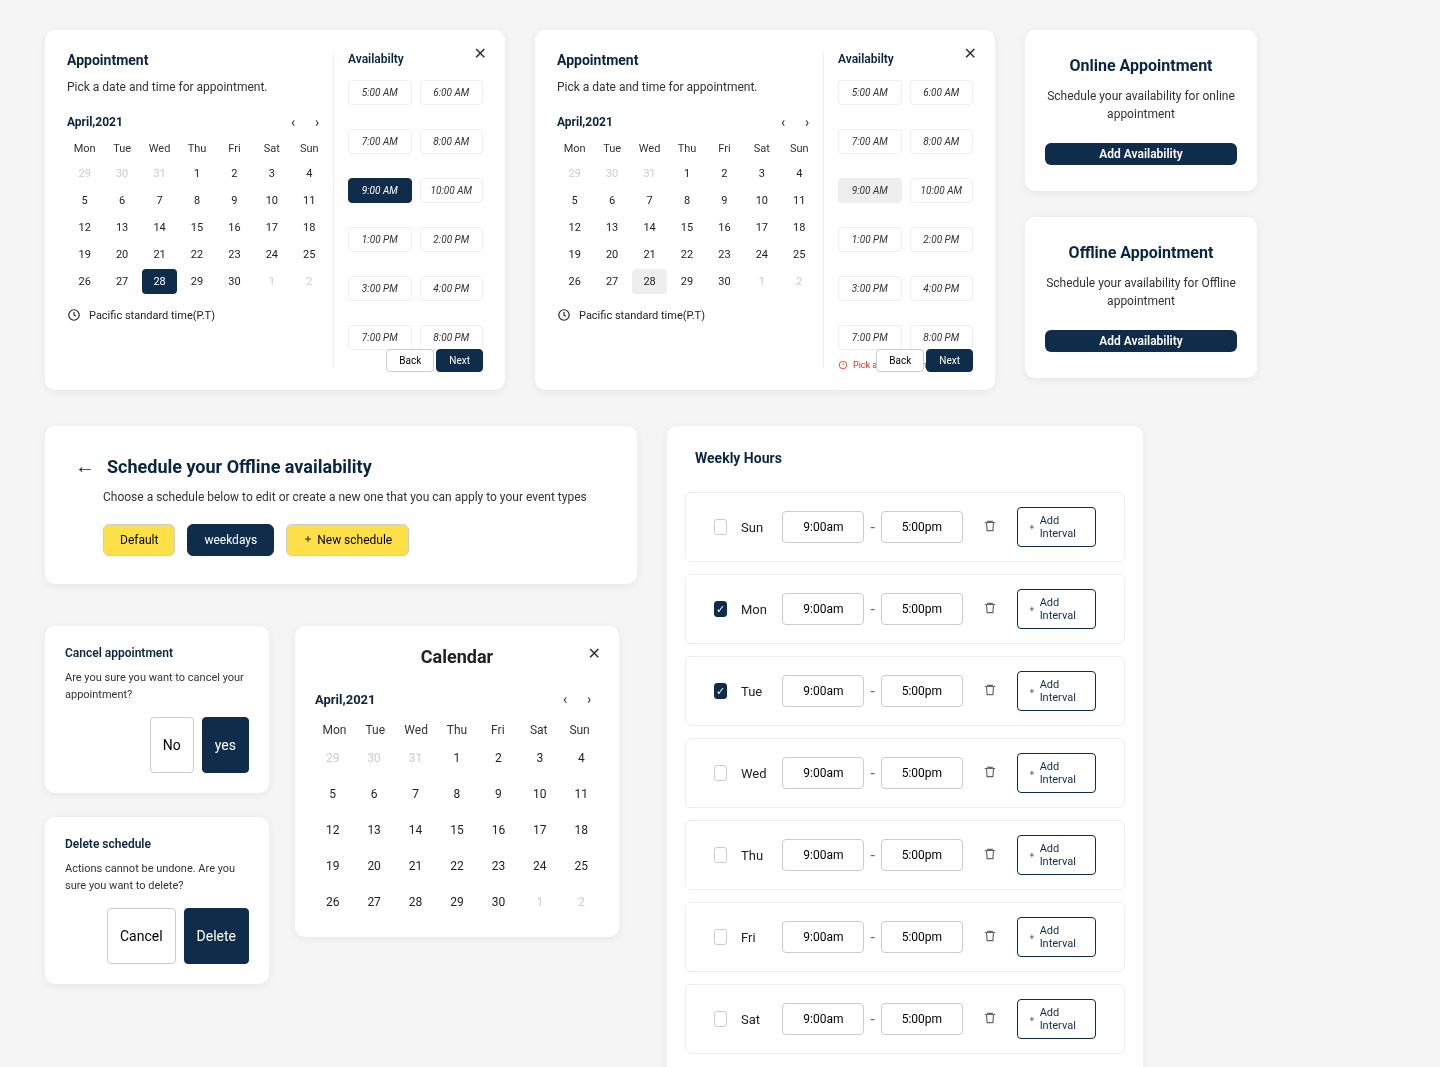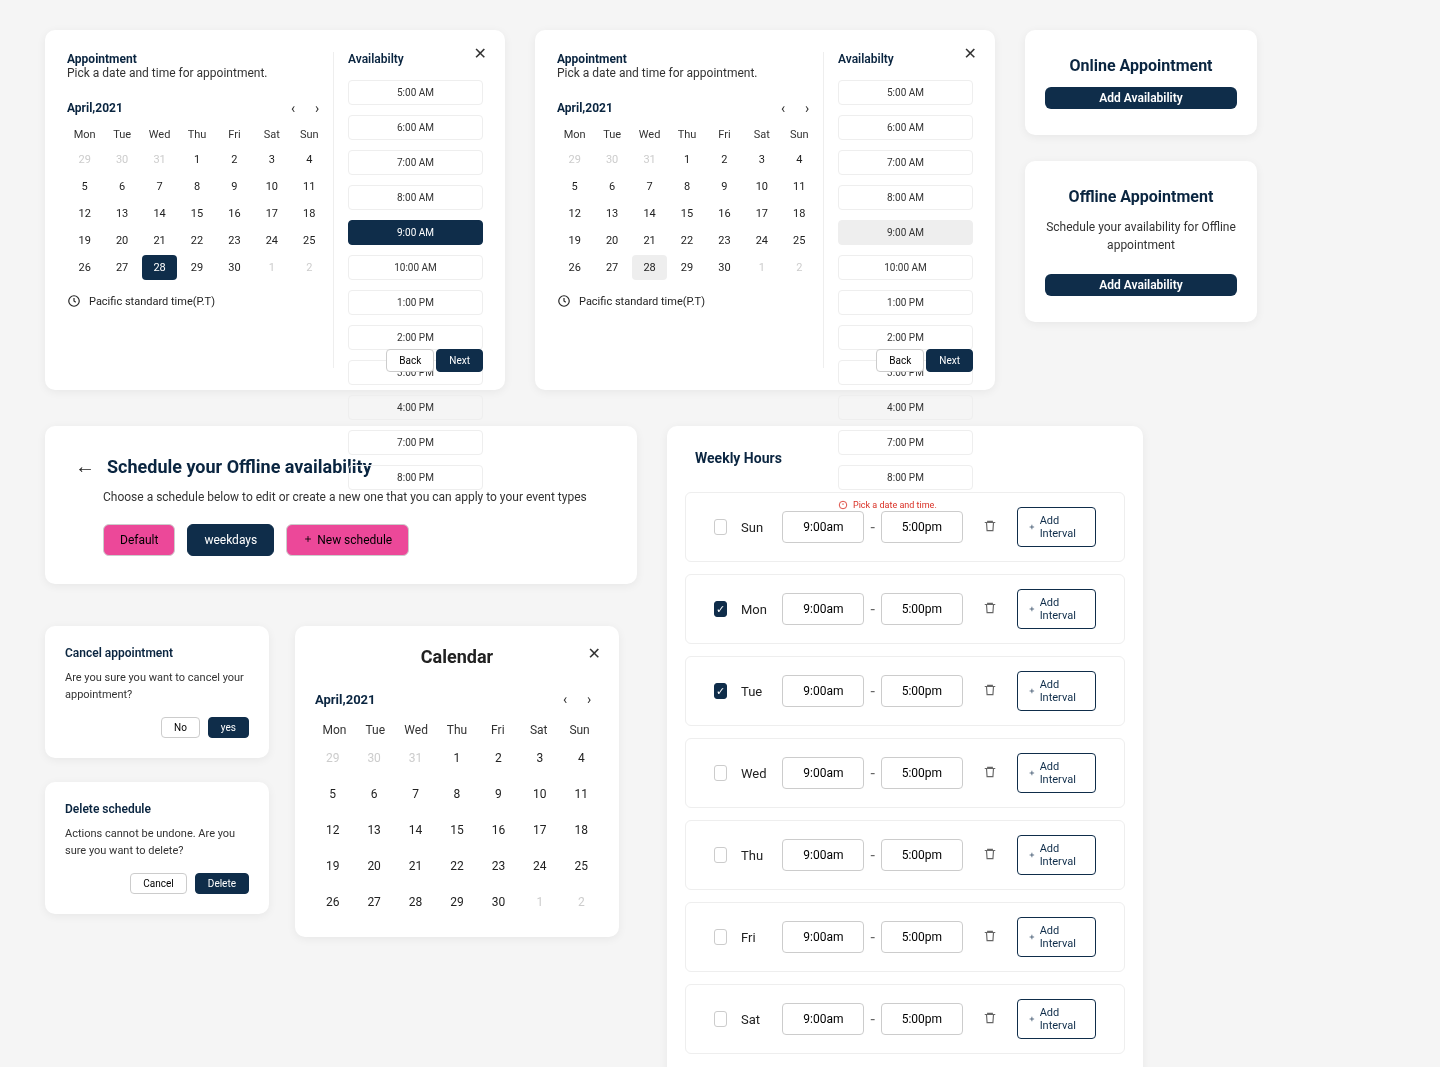--- a/index.html
+++ b/index.html
@@ -3,35 +3,35 @@
 <meta charset="utf-8">
 <style>
 * { margin: 0; padding: 0; box-sizing: border-box; font-family: -apple-system, BlinkMacSystemFont, "Segoe UI", Roboto, sans-serif; }
 body { background: #f5f5f5; padding: 30px 45px; width: 1440px; }
 .row { display: flex; gap: 30px; }
 .card { background: #fff; border-radius: 10px; box-shadow: 0 2px 10px rgba(0,0,0,0.06); }
 .appt-card { width: 460px; height: 360px; position: relative; padding: 22px; display: flex; }
 .appt-left { flex: 1; }
 .appt-right { width: 150px; border-left: 1px solid #eee; padding-left: 14px; margin-left: 6px; position: relative; }
 .close-x { position: absolute; top: 14px; right: 18px; font-size: 16px; color: #333; cursor: pointer; }
-.appt-title { font-size: 12px; font-weight: 700; color: #0a2540; margin-bottom: 0; }
+.appt-title { font-size: 14px; font-weight: 700; color: #0a2540; margin-bottom: 12px; }
 .appt-sub { font-size: 12px; color: #333; margin-bottom: 18px; }
 .month-row { display: flex; align-items: center; justify-content: space-between; margin-bottom: 10px; }
 .month-label { font-size: 12px; font-weight: 700; color: #0a2540; }
 .nav-btn { width: 20px; height: 20px; display: inline-flex; align-items: center; justify-content: center; cursor: pointer; color: #333; font-size: 14px; }
 .dow { display: grid; grid-template-columns: repeat(7, 1fr); font-size: 11px; color: #333; text-align: center; margin-bottom: 6px; gap: 2px; }
 .cal-grid { display: grid; grid-template-columns: repeat(7, 1fr); gap: 2px; }
 .cal-cell { font-size: 11px; text-align: center; padding: 6px 0; color: #222; border-radius: 4px; cursor: pointer; }
 .cal-cell.muted { color: #ccc; }
 .cal-cell.sel-dark { background: #0f2d4a; color: #fff; }
 .cal-cell.sel-light { background: #eee; }
 .tz-row { display: flex; align-items: center; gap: 8px; font-size: 11px; color: #222; margin-top: 14px; text-align: center; }
 .tz-row svg { width: 14px; height: 14px; }
 .avail-title { font-size: 12px; font-weight: 600; color: #0a2540; margin-bottom: 14px; }
-.time-grid { display: grid; grid-template-columns: 1fr; gap: 10px 8px; }
+.time-grid { display: grid; grid-template-columns: 1fr 1fr; gap: 24px 8px; font-style: italic; }
 .time-slot { font-size: 10px; text-align: center; padding: 6px 4px; border: 1px solid #eee; border-radius: 4px; cursor: pointer; color: #333; }
 .time-slot.sel-dark { background: #0f2d4a; color: #fff; border-color: #0f2d4a; }
 .time-slot.sel-light { background: #eee; }
 .err-row { display: flex; align-items: center; gap: 5px; color: #d93025; font-size: 9px; margin-top: 10px; }
 .err-row svg { width: 10px; height: 10px; }
 .btn-row { position: absolute; bottom: 18px; right: 22px; display: flex; gap: 2px; }
 .btn-sm { font-size: 10px; padding: 5px 12px; border-radius: 4px; cursor: pointer; border: 1px solid #ccc; background: #fff; }
 .btn-sm.primary { background: #0f2d4a; color: #fff; border-color: #0f2d4a; }
 .side-col { display: flex; flex-direction: column; gap: 26px; }
 .side-card { width: 232px; padding: 26px 20px; text-align: center; }
@@ -39,39 +39,39 @@
 .side-sub { font-size: 12px; color: #333; margin-bottom: 20px; line-height: 1.5; }
 .big-btn { width: 100%; background: #0f2d4a; color: #fff; border: none; padding: 4px; border-radius: 6px; font-size: 12px; font-weight: 600; cursor: pointer; }
 .row2 { display: flex; gap: 30px; margin-top: 36px; }
 .schedule-card { width: 592px; padding: 28px 30px; }
 .sched-head { display: flex; align-items: center; gap: 12px; }
 .back-arrow { font-size: 20px; color: #222; cursor: pointer; }
 .sched-title { font-size: 18px; font-weight: 700; color: #0a2540; }
 .sched-sub { font-size: 12px; color: #333; margin: 12px 0 20px 28px; }
 .sched-label { font-size: 12px; font-weight: 600; color: #222; margin: 0 0 12px 28px; }
 .chip-row { display: flex; gap: 12px; margin-left: 28px; }
-.chip { font-size: 12px; padding: 8px 16px; border: 1px solid #ccc; border-radius: 6px; cursor: pointer; background: #ec4899; }
+.chip { font-size: 12px; padding: 8px 16px; border: 1px solid #ccc; border-radius: 6px; cursor: pointer; background: #fde047; }
 .chip.active { background: #0f2d4a; color: #fff; border-color: #0f2d4a; }
 .chip.new-chip svg { width: 10px; height: 10px; margin-right: 4px; }
 .weekly-card { width: 476px; padding: 24px 0; }
 .weekly-title { font-size: 14px; font-weight: 700; color: #0a2540; padding: 0 28px 14px; }
 .day-row { display: flex; align-items: center; padding: 14px 28px; border: 1px solid #eee; border-radius: 6px; margin: 12px 18px; }
 .day-cb { width: 16px; height: 16px; border: 1px solid #ccc; border-radius: 3px; cursor: pointer; display: flex; align-items: center; justify-content: center; }
 .day-cb.on { background: #0f2d4a; border-color: #0f2d4a; color: #fff; font-size: 11px; }
 .day-name { width: 45px; margin-left: 14px; font-size: 13px; color: #222; }
 .time-inp { width: 82px; border: 1px solid #ccc; border-radius: 4px; padding: 8px 6px; font-size: 12px; text-align: center; margin: 0 6px; }
 .dash { color: #666; }
 .del-icon { margin-left: 14px; color: #666; cursor: pointer; }
 .add-int { margin-left: 20px; border: 1px solid #0f2d4a; color: #0f2d4a; border-radius: 4px; padding: 6px 10px; font-size: 11px; cursor: pointer; display: flex; align-items: center; gap: 4px; }
 .small-cards-col { display: flex; flex-direction: column; gap: 24px; }
 .small-card { width: 224px; padding: 20px; }
 .small-title { font-size: 12px; font-weight: 600; color: #0a2540; margin-bottom: 10px; }
 .small-body { font-size: 11px; color: #333; line-height: 1.5; margin-bottom: 14px; }
 .small-btns { display: flex; justify-content: flex-end; gap: 8px; }
-.small-btn { font-size: 10px; padding: 4px 12px; border: 1px solid #ccc; border-radius: 4px; cursor: pointer; background: #fff; }
+.small-btn { font-size: 14px; padding: 19px 12px; border: 1px solid #ccc; border-radius: 4px; cursor: pointer; background: #fff; }
 .small-btn.pri { background: #0f2d4a; color: #fff; border-color: #0f2d4a; }
 .cal-card { width: 324px; padding: 20px; position: relative; margin-left: 16px; }
 .cal-title { font-size: 18px; font-weight: 700; text-align: center; color: #222; margin-bottom: 22px; }
 .cal-card .close-x { top: 18px; right: 18px; }
 .cal-month-row { display: flex; align-items: center; justify-content: space-between; margin-bottom: 14px; }
 .cal-grid2 .dow { font-size: 12px; }
 .cal-grid2 .cal-grid { gap: 6px; }
 .cal-grid2 .cal-cell { font-size: 12px; padding: 8px 0; }
 .bottom-row { display: flex; gap: 10px; margin-top: 42px; align-items: flex-start; }
 </style>
@@ -261,20 +261,21 @@
     </div>
     <div class="btn-row">
       <button class="btn-sm">Back</button>
       <button class="btn-sm primary">Next</button>
     </div>
   </div>
 
   <div class="side-col">
     <div class="card side-card">
       <div class="side-title">Online Appointment</div>
+      <div class="side-sub">Schedule your availability for online appointment</div>
       <button class="big-btn">Add Availability</button>
     </div>
     <div class="card side-card">
       <div class="side-title">Offline Appointment</div>
       <div class="side-sub">Schedule your availability for Offline appointment</div>
       <button class="big-btn">Add Availability</button>
     </div>
   </div>
 </div>
 

